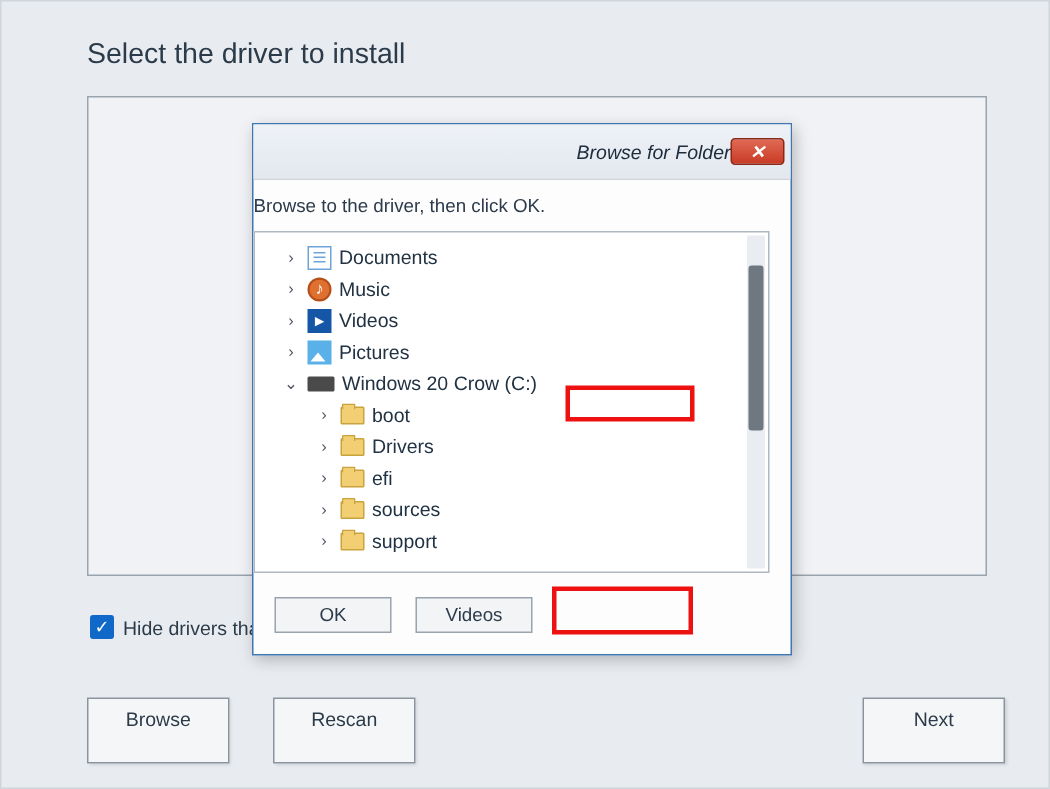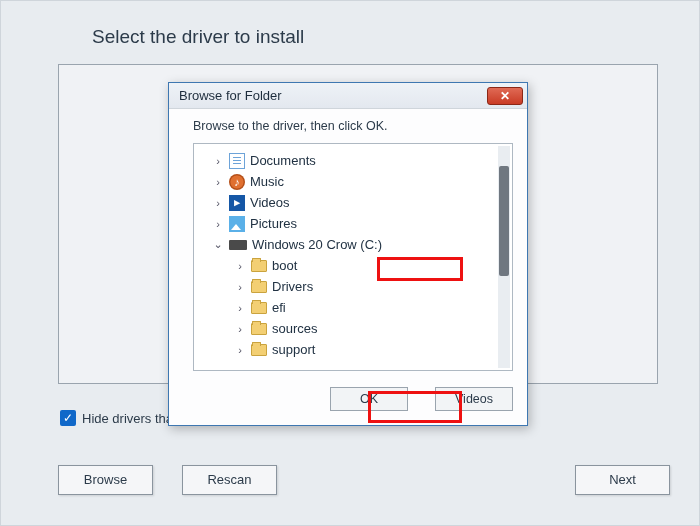--- a/index.html
+++ b/index.html
@@ -1,49 +1,49 @@
 <!DOCTYPE html>
 <html><head>
 <meta charset="utf-8">
 <style>
   * { box-sizing: border-box; font-family: "Segoe UI", Tahoma, sans-serif; }
   body { margin: 0; width: 700px; height: 526px; background: #e8ecf0; position: relative; overflow: hidden; }
-  .page-title { position: absolute; top: 26px; left: 58px; font-size: 19px; color: #2c3b4a; font-weight: 400; margin-left: 34px; }
+  .page-title { position: absolute; top: 26px; left: 58px; font-size: 19px; color: #2c3b4a; font-weight: 400; }
   .main-box { position: absolute; top: 64px; left: 58px; width: 600px; height: 320px; border: 1px solid #9aa4ae; background: #f0f2f5; }
   .hide-row { position: absolute; top: 410px; left: 60px; display: flex; align-items: center; gap: 6px; font-size: 13px; color: #2c3b4a; }
   .check { width: 16px; height: 16px; background: #1068c9; border-radius: 2px; display: flex; align-items: center; justify-content: center; color: #fff; font-size: 12px; line-height: 1; }
   .bottom-bar { position: absolute; top: 465px; left: 0; width: 100%; }
-  .btn { display: inline-block; min-width: 95px; height: 30px; border: 1px solid #8a949e; background: #f5f6f8; color: #2c3b4a; font-size: 13px; text-align: center; line-height: 28px; cursor: pointer; box-shadow: 1px 1px 2px rgba(0,0,0,.12); }
+  .btn { display: inline-block; min-width: 95px; height: 44px; border: 1px solid #8a949e; background: #f5f6f8; color: #2c3b4a; font-size: 13px; text-align: center; line-height: 28px; cursor: pointer; box-shadow: 1px 1px 2px rgba(0,0,0,.12); }
   .btn-browse { position: absolute; left: 58px; }
   .btn-rescan { position: absolute; left: 182px; }
   .btn-next { position: absolute; right: 30px; }
 
   
   .dialog { position: absolute; top: 82px; left: 168px; width: 360px; background: #fdfdfe; border: 1px solid #3e77b1; box-shadow: 2px 3px 10px rgba(0,0,0,.25); }
-  .dlg-title { height: 26px; background: linear-gradient(#eef2f7,#e3e8ef); display: flex; align-items: center; justify-content: space-between; padding: 0 4px 0 10px; font-size: 13px; color: #1d2c3c; border-bottom: 1px solid #cfd5db; }
+  .dlg-title { height: 37px; background: linear-gradient(#eef2f7,#e3e8ef); display: flex; align-items: center; justify-content: flex-end; padding: 0 4px 0 10px; font-size: 13px; color: #1d2c3c; border-bottom: 1px solid #cfd5db; font-style: italic; }
   .close-btn { width: 36px; height: 18px; background: linear-gradient(#e06a55,#c93b25); border: 1px solid #8b2716; border-radius: 3px; display: flex; align-items: center; justify-content: center; color: #fff; font-weight: bold; font-size: 12px; cursor: pointer; }
-  .dlg-body { padding: 10px 14px 6px 24px; font-size: 12.5px; color: #2c3b4a; }
+  .dlg-body { padding: 10px 14px 6px 0; font-size: 12.5px; color: #2c3b4a; }
   .tree-wrap { margin-top: 10px; border: 1px solid #aeb8c2; height: 228px; position: relative; overflow: hidden; background: #fff; }
   .tree { padding: 6px 4px 6px 8px; font-size: 13px; color: #213243; }
   .node { display: flex; align-items: center; height: 21px; gap: 5px; white-space: nowrap; }
   .tw { width: 12px; text-align: center; color: #556; font-size: 11px; }
   .ico { width: 16px; height: 16px; display: flex; align-items: center; justify-content: center; font-size: 11px; }
   .ico-doc { background: #fff; border: 1px solid #6da3d8; }
   .ico-doc::after { content: ""; width: 8px; height: 1px; background: #6da3d8; box-shadow: 0 3px 0 #6da3d8, 0 -3px 0 #6da3d8; }
   .ico-music { background: radial-gradient(circle,#e07030 55%,#b54f18 60%); border-radius: 50%; color: #fff; }
   .ico-vid { background: #1557a6; color: #fff; font-weight: bold; }
   .ico-pic { background: #5ab0e8; position: relative; }
   .ico-pic::after { content: ""; position: absolute; left: 2px; bottom: 2px; width: 0; height: 0; border-left: 5px solid transparent; border-right: 5px solid transparent; border-bottom: 6px solid #fff; }
   .ico-drive { width: 18px; height: 10px; background: #4a4a4a; border-radius: 1px; }
   .ico-folder { width: 16px; height: 12px; background: #f3cf73; border: 1px solid #caa33e; border-radius: 1px; position: relative; }
   .ico-folder::before { content: ""; position: absolute; top: -3px; left: 0; width: 7px; height: 3px; background: #f3cf73; border: 1px solid #caa33e; border-bottom: none; border-radius: 1px 1px 0 0; }
   .sel { background: #d7e7f7; outline: 1px dotted #7aa7d4; }
   .scroll { position: absolute; right: 2px; top: 2px; width: 12px; bottom: 2px; background: #e9edf1; }
   .scroll-thumb { position: absolute; left: 1px; right: 1px; top: 20px; height: 110px; background: #6f7780; border-radius: 2px; }
-  .dlg-foot { display: flex; justify-content: flex-end; gap: 27px; padding: 10px 14px 14px; }
+  .dlg-foot { display: flex; gap: 16px; padding: 10px 14px 14px; }
   .dlg-btn { min-width: 78px; height: 24px; border: 1px solid #9aa4ae; background: #f2f4f6; font-size: 12.5px; color: #2c3b4a; line-height: 22px; text-align: center; cursor: pointer; }
 
   .hl { position: absolute; border: 3px solid #e11; pointer-events: none; }
   .hl1 { top: 257px; left: 377px; width: 86px; height: 24px; }
   .hl2 { top: 391px; left: 368px; width: 94px; height: 32px; }
 
   .frame { position: absolute; inset: 0; border: 1px solid #cfd5db; pointer-events: none; }
 </style>
 </head>
 <body>

